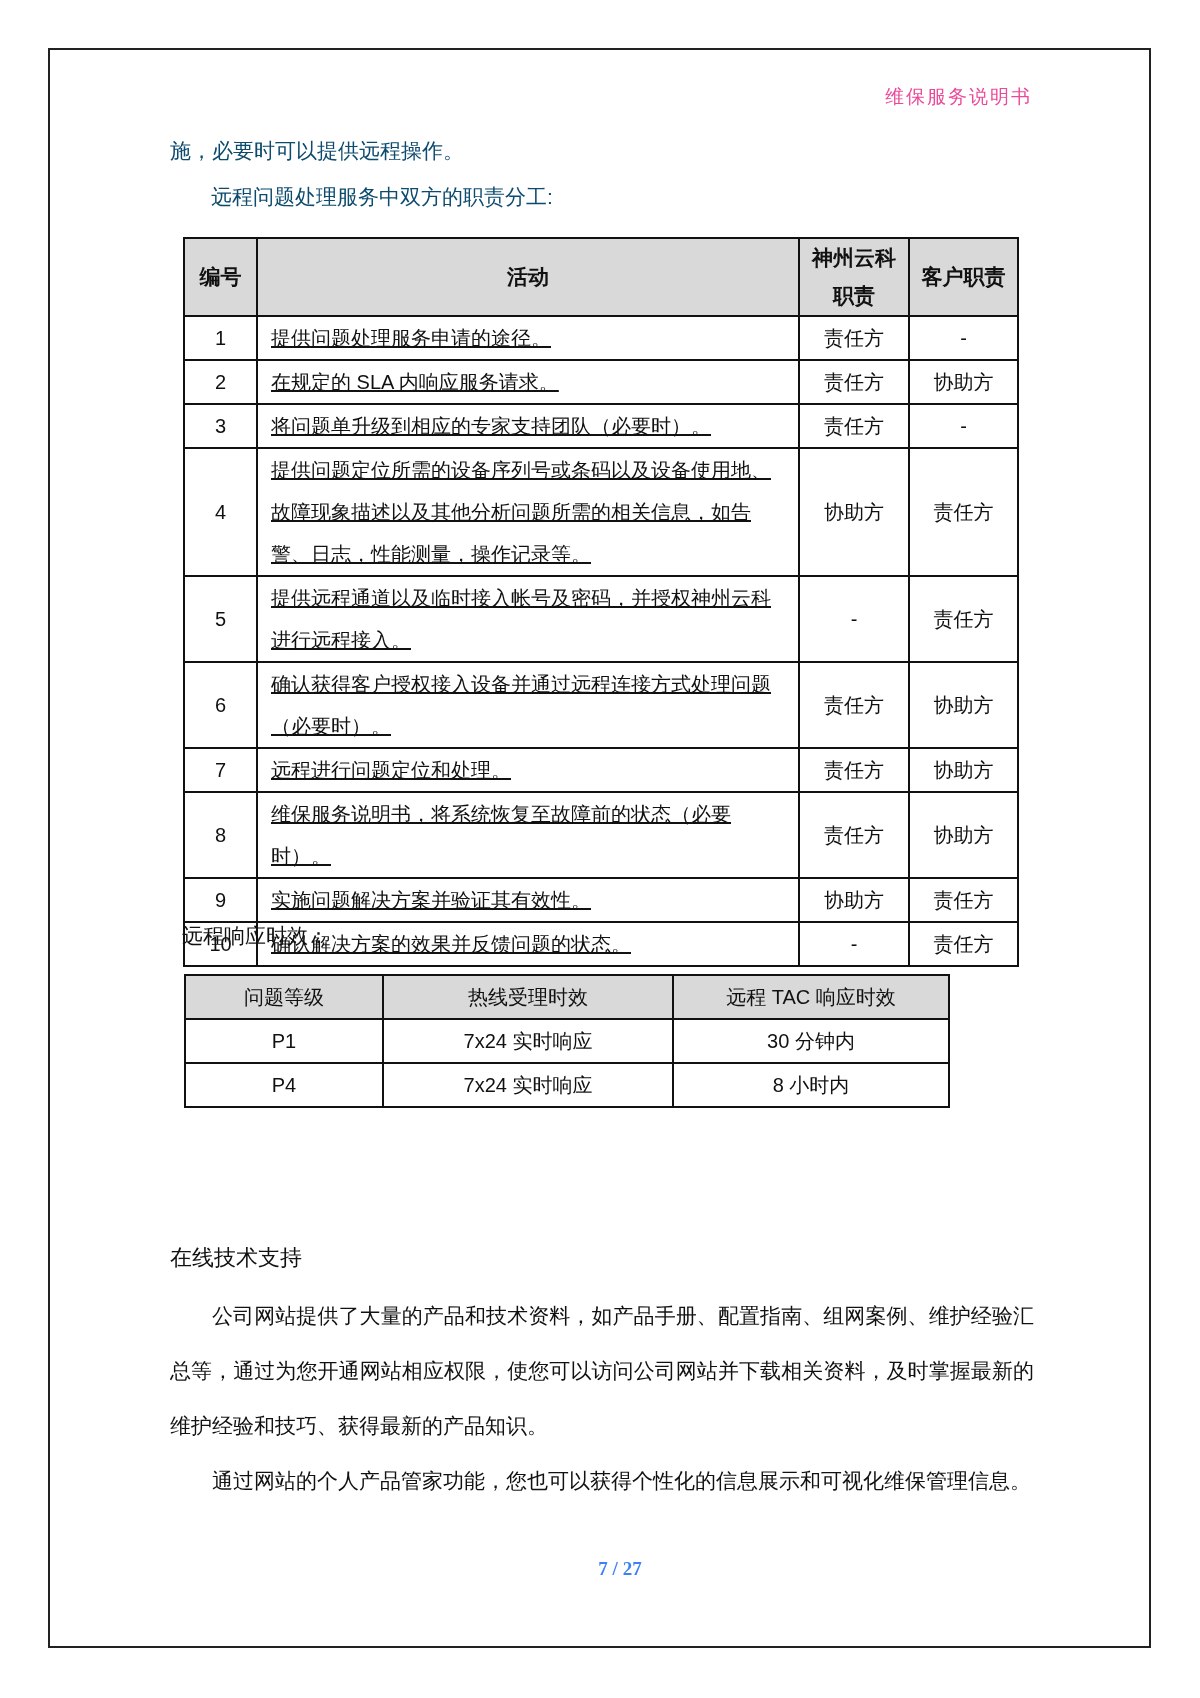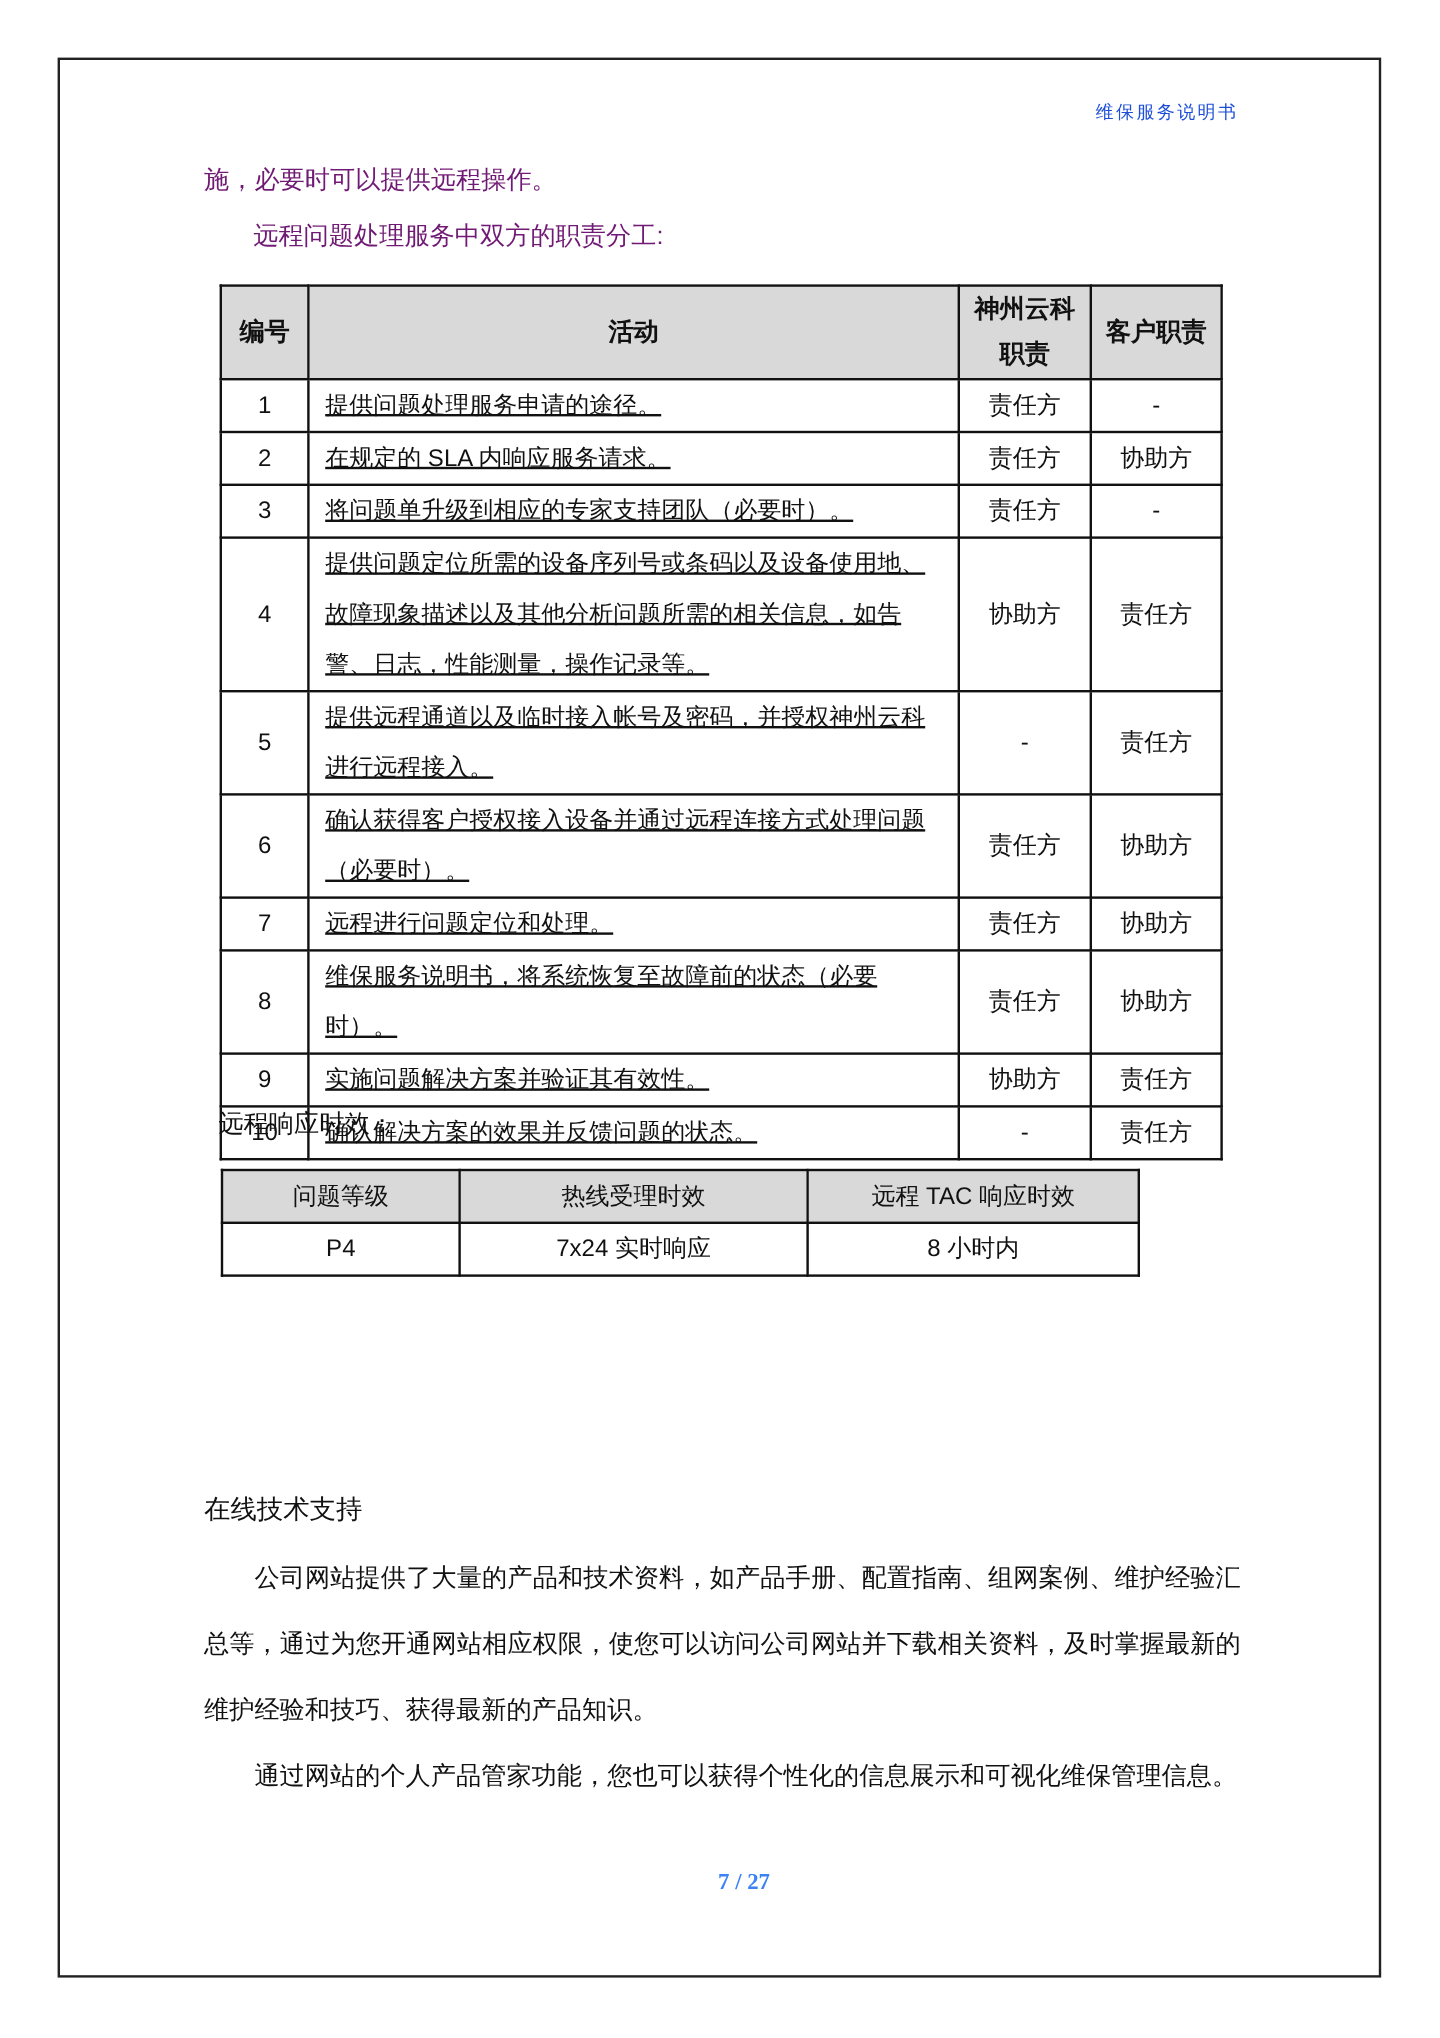--- a/index.html
+++ b/index.html
@@ -23,30 +23,30 @@
     right: 49px;
     bottom: 50px;
     border: 2px solid #222222;
     pointer-events: none;
   }
   .doc-header {
     position: absolute;
     top: 84px;
     right: 168px;
     font-family: "Liberation Serif", "DejaVu Serif", serif;
-    font-size: 15px;
+    font-size: 19px;
     letter-spacing: 2px;
-    color: #1d4ed8;
+    color: #ec4899;
   }
   .body-line {
     position: absolute;
     left: 170px;
     font-size: 21px;
     line-height: 26px;
-    color: #701a75;
+    color: #0c4a6e;
     white-space: nowrap;
   }
   .line-1 { top: 138px; }
   .line-2 { top: 184px; left: 211px; }
 
   table {
     border-collapse: collapse;
     table-layout: fixed;
     font-size: 20px;
     color: #111111;
@@ -228,20 +228,25 @@
     </colgroup>
     <thead>
       <tr>
         <th>问题等级</th>
         <th>热线受理时效</th>
         <th>远程 TAC 响应时效</th>
       </tr>
     </thead>
     <tbody>
       <tr>
+        <td>P1</td>
+        <td>7x24 实时响应</td>
+        <td>30 分钟内</td>
+      </tr>
+      <tr>
         <td>P4</td>
         <td>7x24 实时响应</td>
         <td>8 小时内</td>
       </tr>
     </tbody>
   </table>
 
   <div class="online-heading">在线技术支持</div>
 
   <div class="para para-1">公司网站提供了大量的产品和技术资料，如产品手册、配置指南、组网案例、维护经验汇总等，通过为您开通网站相应权限，使您可以访问公司网站并下载相关资料，及时掌握最新的维护经验和技巧、获得最新的产品知识。</div>

